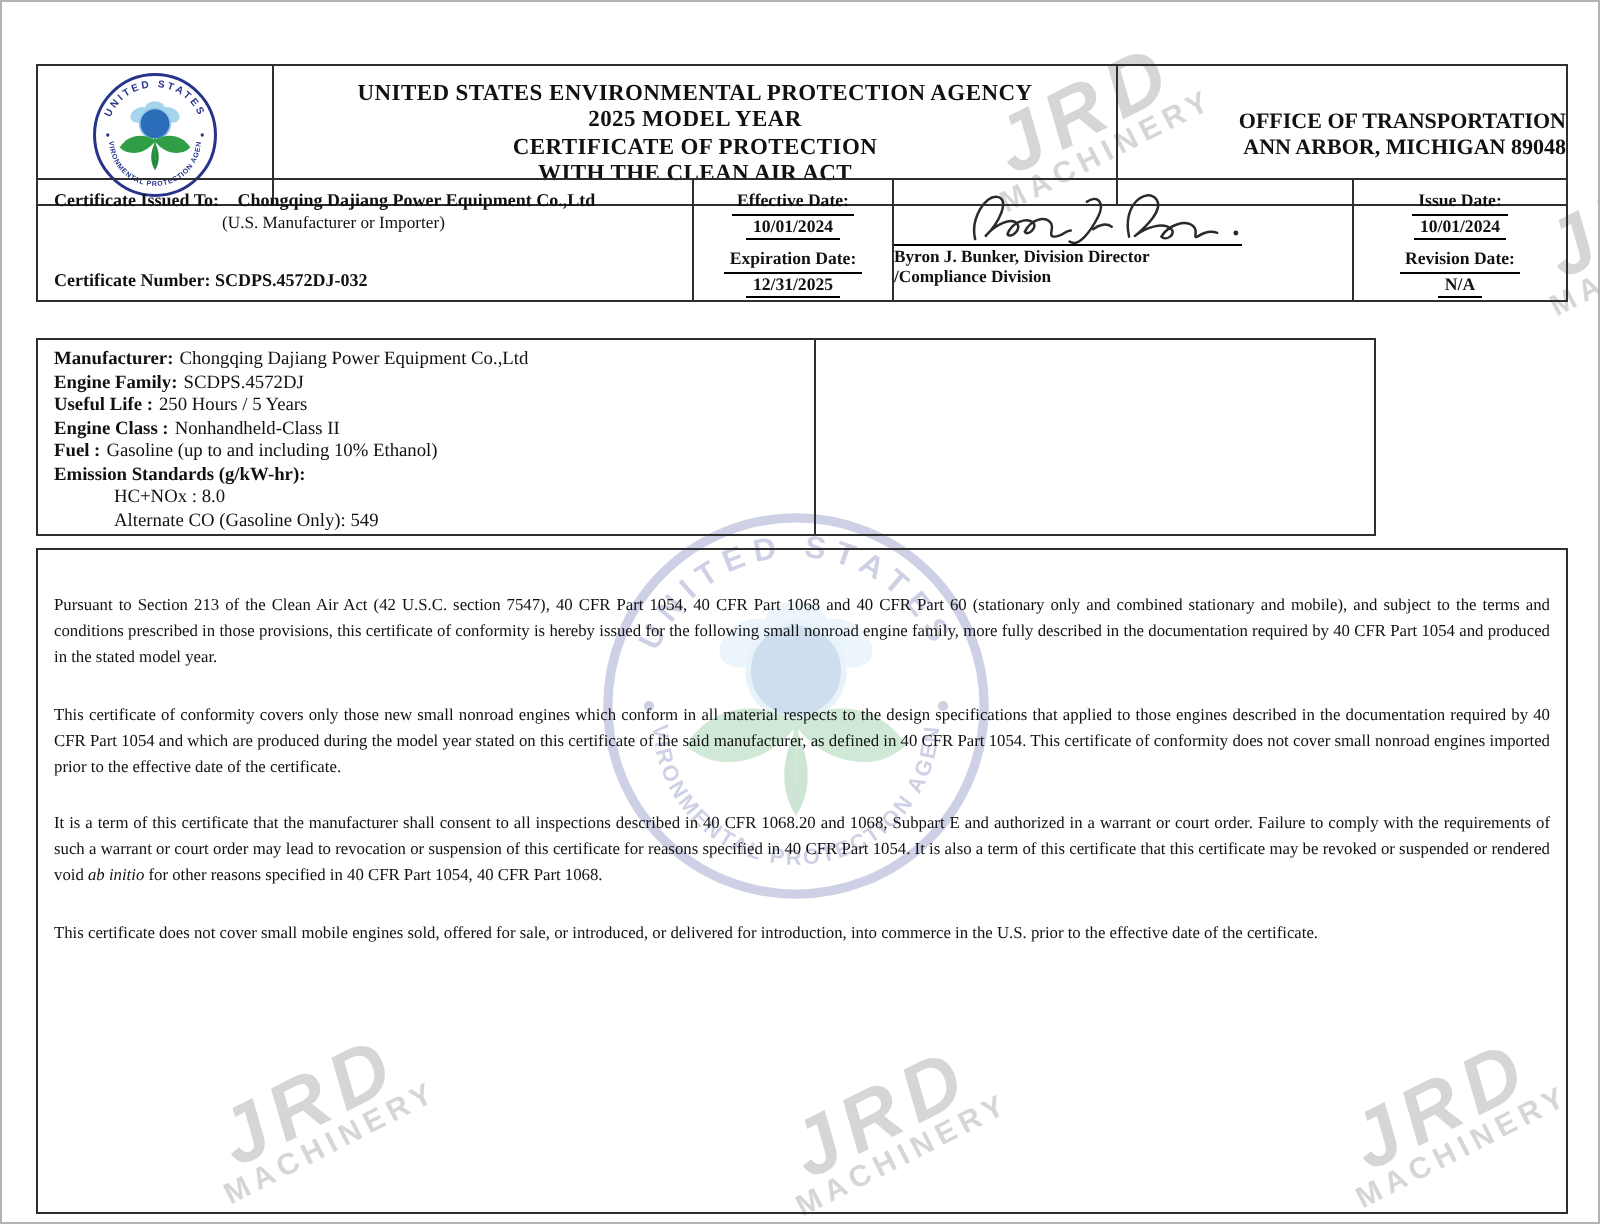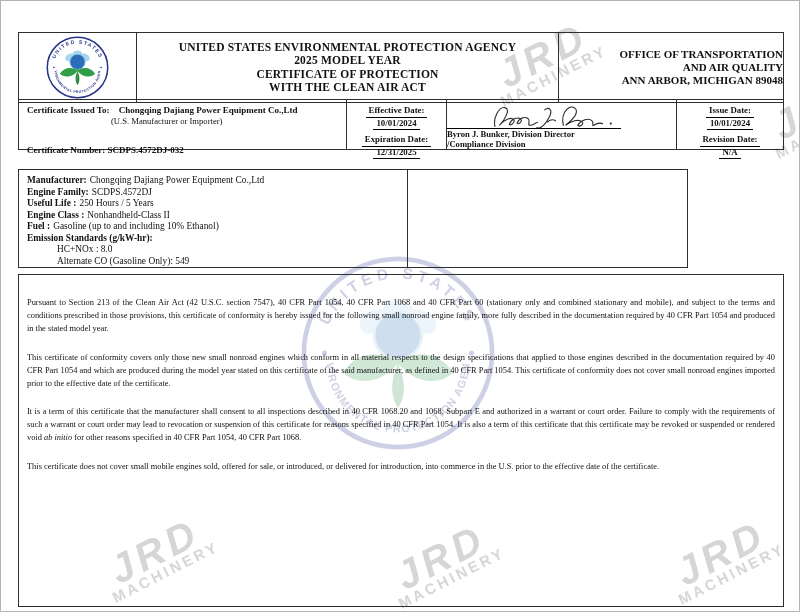--- a/index.html
+++ b/index.html
@@ -18,21 +18,21 @@
   
   .box { position:absolute; border:1px solid #2e2e2e; box-sizing:border-box; z-index:1; background:transparent; }
   
   .header-box { left:17px; top:31px; width:766px; height:71px; display:flex; }
   .h-logo { width:118px; border-right:1px solid #2e2e2e; display:flex; align-items:center; justify-content:center; box-sizing:border-box; }
   .h-center { width:422px; border-right:1px solid #2e2e2e; display:flex; flex-direction:column; justify-content:center;
               text-align:center; font-weight:bold; font-size:11.5px; line-height:13.5px; letter-spacing:.2px; box-sizing:border-box; }
   .h-right { flex:1; display:flex; flex-direction:column; justify-content:center; text-align:right;
              font-weight:bold; font-size:11px; line-height:13px; box-sizing:border-box; }
   
-  .info-box { left:17px; top:98px; width:766px; height:51px; display:flex; }
+  .info-box { left:17px; top:88px; width:766px; height:62px; display:flex; }
   .i-cell1 { width:328px; border-right:1px solid #2e2e2e; padding:5px 8px; font-size:9px; font-weight:bold; box-sizing:border-box; }
   .i-row1 .val { margin-left:7px; }
   .i-note { font-weight:normal; font-size:8.6px; margin:1px 0 19px 84px; }
   .i-cell2 { width:100px; border-right:1px solid #2e2e2e; text-align:center; font-size:8.8px; font-weight:bold; padding-top:5px; box-sizing:border-box; }
   .i-cell3 { width:230px; border-right:1px solid #2e2e2e; display:flex; flex-direction:column; align-items:flex-start; box-sizing:border-box; }
   .i-cell4 { flex:1; text-align:center; font-size:8.8px; font-weight:bold; padding-top:5px; box-sizing:border-box; }
   .u { display:inline-block; border-bottom:1px solid #000; padding:0 3px 1px; }
   .date-entry { margin-bottom:4px; line-height:10.5px; }
   .signature { width:214px; height:36px; margin-top:1px; }
   .sig-line { width:174px; border-top:1.2px solid #000; margin-top:-5px; }
@@ -115,21 +115,20 @@
         </svg>
     </div>
     <div class="h-center">
       <div>UNITED STATES ENVIRONMENTAL PROTECTION AGENCY</div>
       <div>2025 MODEL YEAR</div>
       <div>CERTIFICATE OF PROTECTION</div>
       <div>WITH THE CLEAN AIR ACT</div>
     </div>
     <div class="h-right">
       <div>OFFICE OF TRANSPORTATION</div>
-      <div>AND AIR QUALITY</div>
       <div>ANN ARBOR, MICHIGAN 89048</div>
     </div>
   </div>
 
   <div class="box info-box">
     <div class="i-cell1">
       <div class="i-row1">
         <span class="lbl">Certificate Issued To:</span>
         <span class="val">Chongqing Dajiang Power Equipment Co.,Ltd</span>
       </div>

